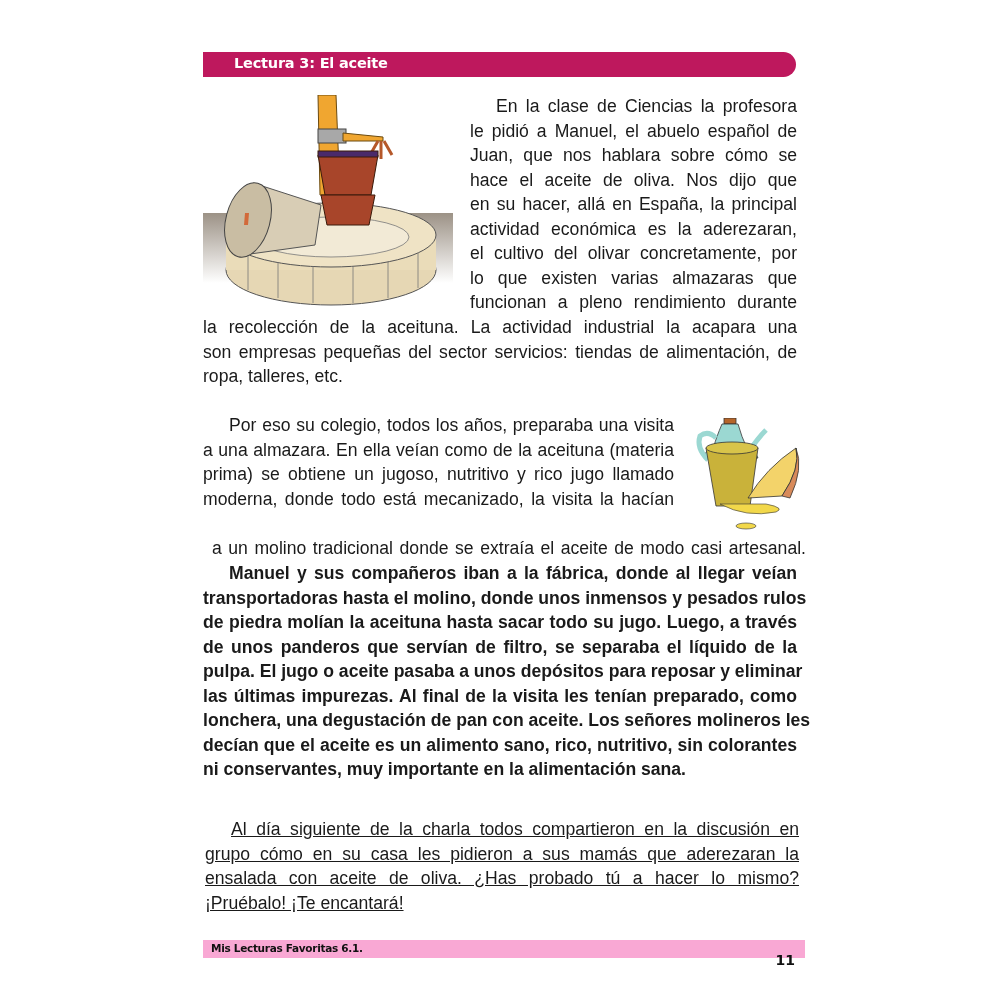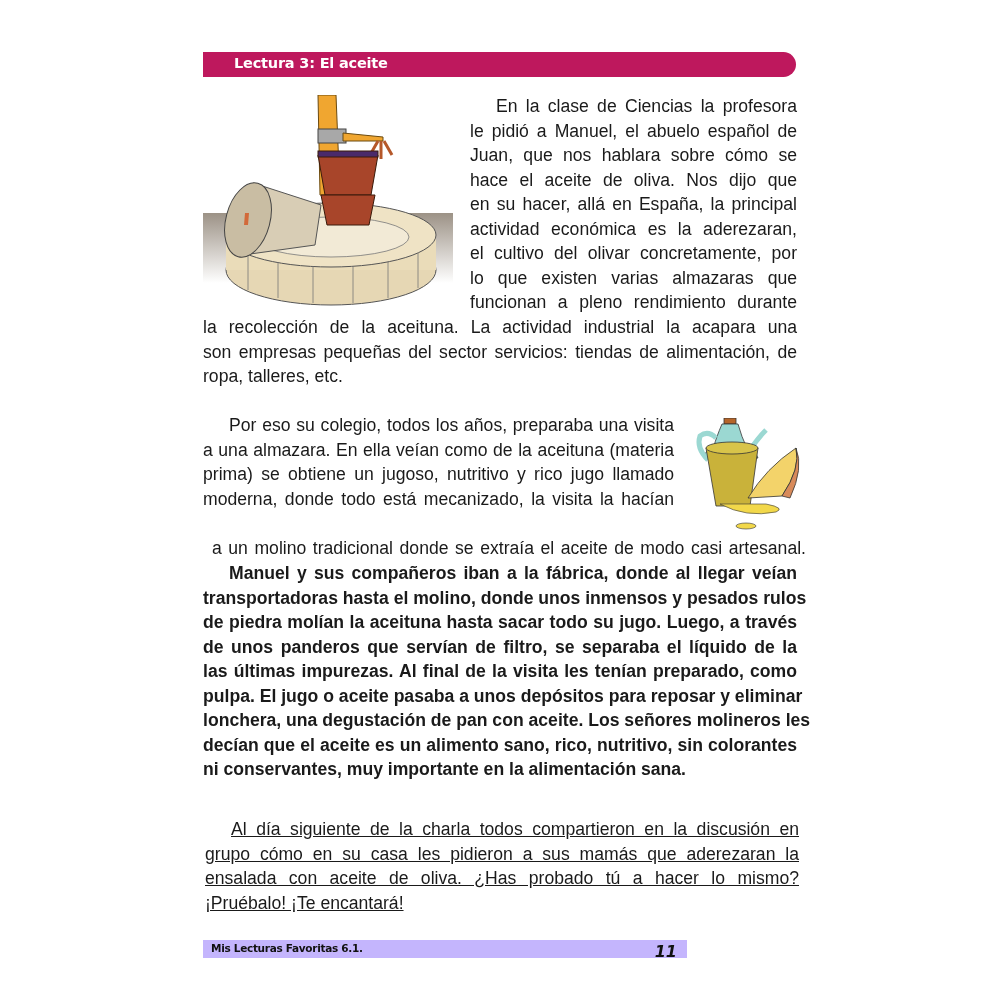--- a/index.html
+++ b/index.html
@@ -15,31 +15,31 @@
       color: #ffffff; letter-spacing: -0.2px;
     }
     .body-text {
       position: absolute; font-family: "Liberation Sans", sans-serif;
       font-size: 17.6px; color: #1a1a1a; line-height: 24.5px;
     }
     .line { white-space: nowrap; text-align: justify; text-align-last: justify; display: block; }
     .line.last { text-align-last: left; }
     .indent { padding-left: 26px; }
     .footer-bar {
-      position: absolute; left: 203px; top: 940px; width: 484px; height: 18px;
-      background: #c4b5fd;
+      position: absolute; left: 203px; top: 940px; width: 602px; height: 18px;
+      background: #f9a8d4;
     }
     .footer-left {
       position: absolute; left: 8px; top: 2px;
       font-family: "DejaVu Sans", sans-serif; font-weight: bold; font-size: 10.5px; color: #111;
       letter-spacing: -0.3px;
     }
     .footer-right {
-      position: absolute; right: 10px; top: 2px;
-      font-family: "DejaVu Sans", sans-serif; font-weight: bold; font-size: 16px; color: #111; font-style: italic;
+      position: absolute; right: 10px; top: 12px;
+      font-family: "DejaVu Sans", sans-serif; font-weight: bold; font-size: 14px; color: #111;
     }
     .illus { position: absolute; }
   </style>
 </head>
 <body>
 
 <div class="page">
 
   <div class="header-bar">
     <span class="header-title">Lectura 3: El aceite</span>
@@ -125,22 +125,22 @@
 
   <div class="body-text" style="left:203px; top:536px; width:594px;margin-left:9px;">
     <span class="line">a un molino tradicional donde se extraía el aceite de modo casi artesanal.</span>
   </div>
 
   <div class="body-text" style="left:203px; top:561px; width:594px;font-weight:bold;">
     <span class="line indent">Manuel y sus compañeros iban a la fábrica, donde al llegar veían</span>
     <span class="line">transportadoras hasta el molino, donde unos inmensos y pesados rulos</span>
     <span class="line">de piedra molían la aceituna hasta sacar todo su jugo. Luego, a través</span>
     <span class="line">de unos panderos que servían de filtro, se separaba el líquido de la</span>
+    <span class="line">pulpa. El jugo o aceite pasaba a unos depósitos para reposar y eliminar</span>
     <span class="line">las últimas impurezas. Al final de la visita les tenían preparado, como</span>
-    <span class="line">pulpa. El jugo o aceite pasaba a unos depósitos para reposar y eliminar</span>
     <span class="line">lonchera, una degustación de pan con aceite. Los señores molineros les</span>
     <span class="line">decían que el aceite es un alimento sano, rico, nutritivo, sin colorantes</span>
     <span class="line last">ni conservantes, muy importante en la alimentación sana.</span>
   </div>
 
   <div class="body-text" style="left:205px; top:817px; width:594px;text-decoration:underline;">
     <span class="line indent">Al día siguiente de la charla todos compartieron en la discusión en</span>
     <span class="line">grupo cómo en su casa les pidieron a sus mamás que aderezaran la</span>
     <span class="line">ensalada con aceite de oliva. ¿Has probado tú a hacer lo mismo?</span>
     <span class="line last">¡Pruébalo! ¡Te encantará!</span>

